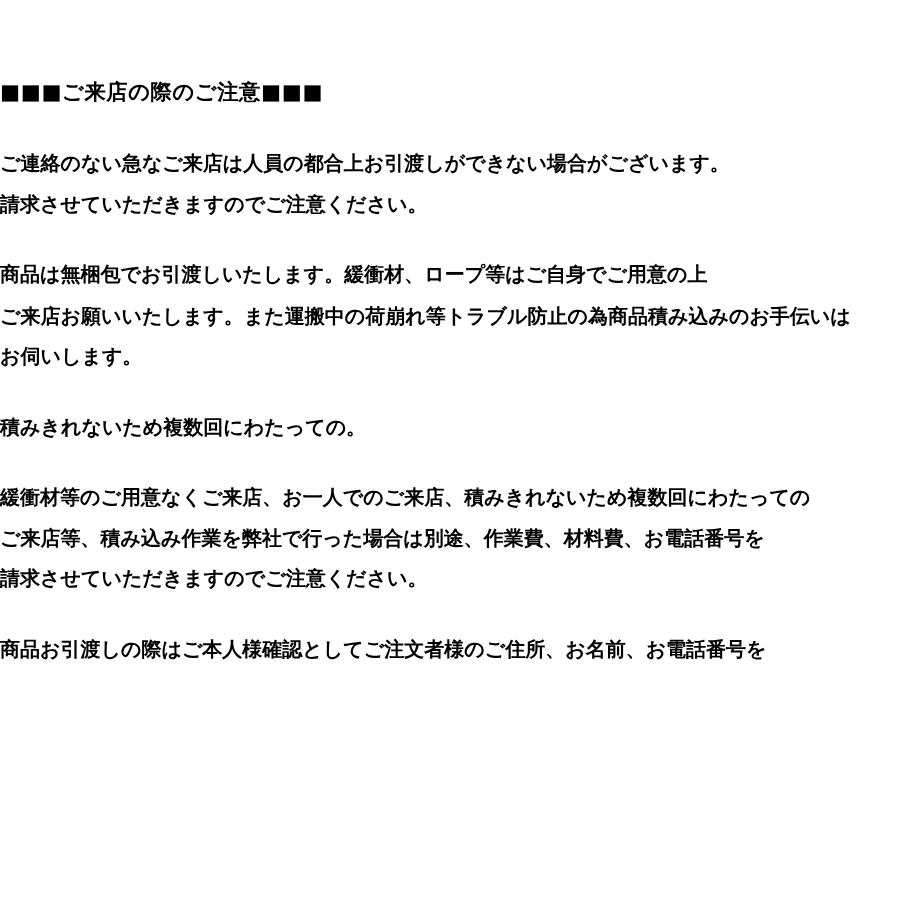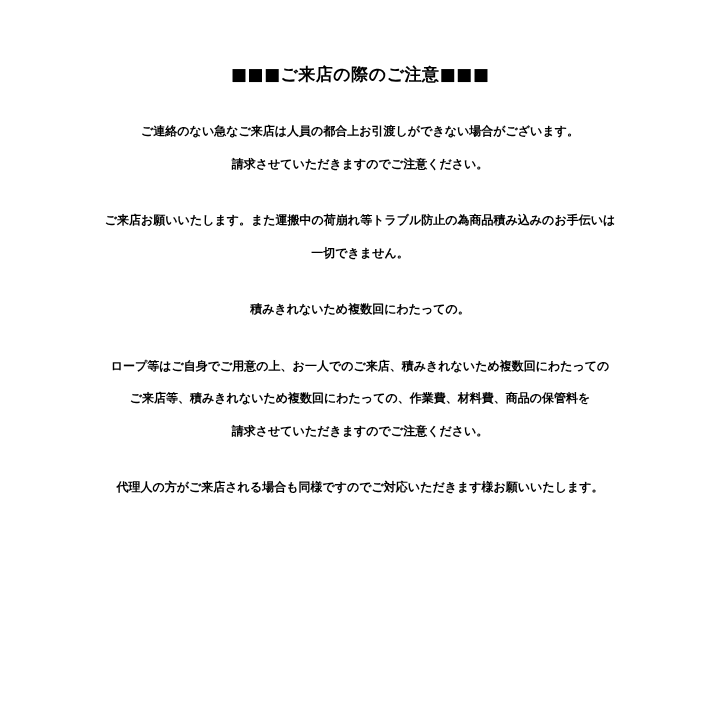--- a/index.html
+++ b/index.html
@@ -7,63 +7,64 @@
     width: 720px;
     height: 720px;
     background: #ffffff;
   }
   .page {
     width: 720px;
     height: 648px;
     overflow: hidden;
     background: #ffffff;
     padding-top: 58px;
-    text-align: center;
+    text-align: left;
     color: #000000;
     font-family: "DejaVu Sans", "Liberation Sans", sans-serif;
     font-weight: 700;
   }
   .notice-title {
     font-size: 17px;
     line-height: 33px;
     letter-spacing: 0.5px;
   }
   .para {
     margin-top: 24px;
-    font-size: 12px;
+    font-size: 16px;
     line-height: 32.5px;
   }
   .line {
     white-space: nowrap;
   }
 </style>
 </head>
 <body>
 
 <div class="page">
 
   <div class="notice-title">■■■ご来店の際のご注意■■■</div>
 
   <div class="para">
     <div class="line">ご連絡のない急なご来店は人員の都合上お引渡しができない場合がございます。</div>
     <div class="line">請求させていただきますのでご注意ください。</div>
   </div>
 
   <div class="para">
+    <div class="line">商品は無梱包でお引渡しいたします。緩衝材、ロープ等はご自身でご用意の上</div>
     <div class="line">ご来店お願いいたします。また運搬中の荷崩れ等トラブル防止の為商品積み込みのお手伝いは</div>
-    <div class="line">一切できません。</div>
+    <div class="line">お伺いします。</div>
   </div>
 
   <div class="para">
     <div class="line">積みきれないため複数回にわたっての。</div>
   </div>
 
   <div class="para">
-    <div class="line">ロープ等はご自身でご用意の上、お一人でのご来店、積みきれないため複数回にわたっての</div>
-    <div class="line">ご来店等、積みきれないため複数回にわたっての、作業費、材料費、商品の保管料を</div>
+    <div class="line">緩衝材等のご用意なくご来店、お一人でのご来店、積みきれないため複数回にわたっての</div>
+    <div class="line">ご来店等、積み込み作業を弊社で行った場合は別途、作業費、材料費、お電話番号を</div>
     <div class="line">請求させていただきますのでご注意ください。</div>
   </div>
 
   <div class="para">
-    <div class="line">代理人の方がご来店される場合も同様ですのでご対応いただきます様お願いいたします。</div>
+    <div class="line">商品お引渡しの際はご本人様確認としてご注文者様のご住所、お名前、お電話番号を</div>
   </div>
 
 </div>
 
 </body></html>

